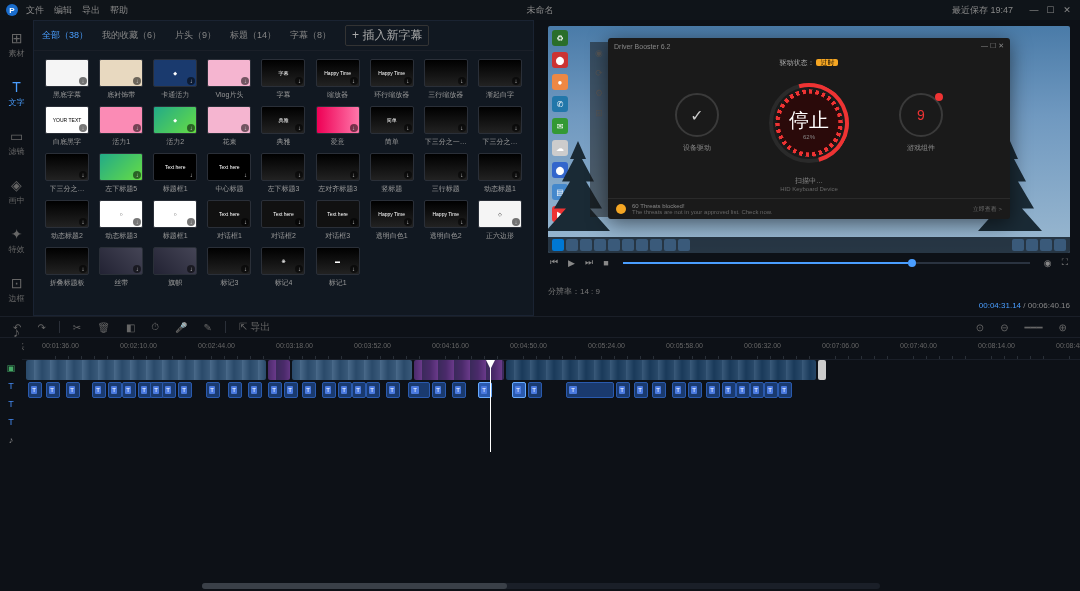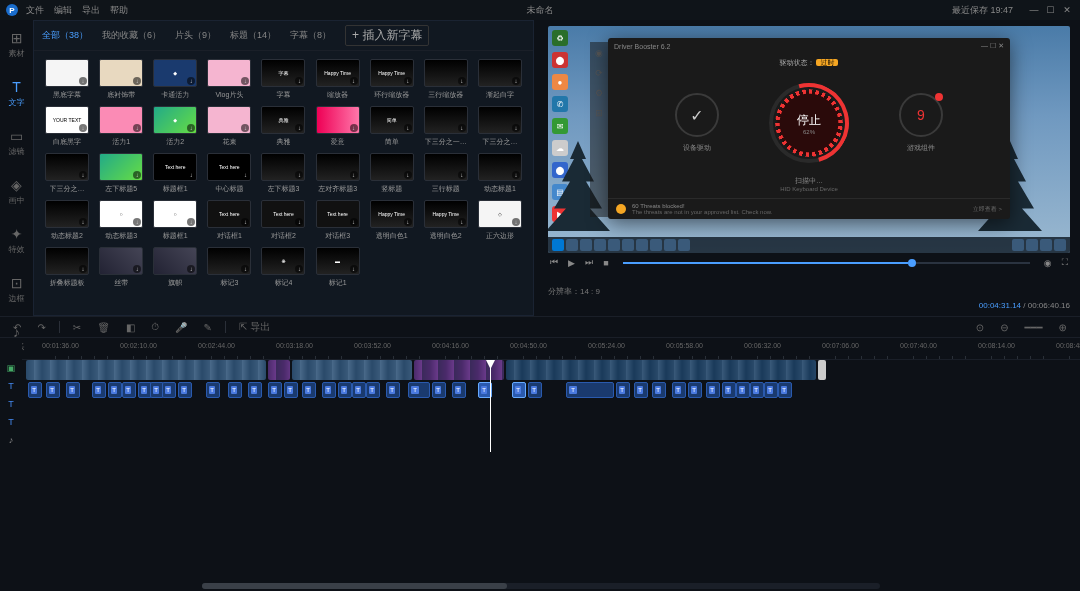--- a/index.html
+++ b/index.html
@@ -59,21 +59,21 @@
 .app-window .aw-body { flex:1; display:flex; align-items:center; justify-content:center; gap:50px;}
 .circ { width:44px; height:44px; border:2px solid #3a3a3a; border-radius:50%; display:flex; align-items:center; justify-content:center; flex-direction:column; font-size:7px; color:#aaa;}
 .circ.check::before { content:"✓"; font-size:16px; color:#ccc;}
 .circ.warn { position:relative;}
 .circ.warn .num { font-size:14px; color:#e33;}
 .circ.warn::after { content:""; position:absolute; top:-2px; right:-2px; width:8px; height:8px; background:#e33; border-radius:50%;}
 .big-circ { width:80px; height:80px; border-radius:50%; position:relative; display:flex; align-items:center; justify-content:center; flex-direction:column; background:radial-gradient(circle,#2a0a0a 55%,transparent 58%);}
 .big-circ::before { content:""; position:absolute; inset:0; border-radius:50%; border:4px solid #2a2a2a; }
 .big-circ::after { content:""; position:absolute; inset:0; border-radius:50%; border:4px solid transparent; border-top-color:#e33; border-right-color:#e33; transform:rotate(30deg);}
 .big-circ .bc-seg { position:absolute; inset:6px; border-radius:50%; background: repeating-conic-gradient(#e33 0 6deg, transparent 6deg 12deg); -webkit-mask: radial-gradient(circle, transparent 60%, #000 62%, #000 72%, transparent 74%); mask: radial-gradient(circle, transparent 60%, #000 62%, #000 72%, transparent 74%);}
-.big-circ .bc-txt { font-size:12px; color:#fff; z-index:2;}
+.big-circ .bc-txt { font-size:20px; color:#fff; z-index:2;}
 .big-circ .bc-sub { font-size:6px; color:#888; z-index:2;}
 .aw-footer { padding:4px 8px; display:flex; align-items:center; gap:6px; font-size:6px; color:#888; border-top:1px solid #2a2a2a;}
 .aw-footer .dot { width:10px; height:10px; background:#f5a623; border-radius:50%;}
 .aw-bottom-label { text-align:center; font-size:7px; color:#888; padding:2px 0 6px;}
 .taskbar { position:absolute; bottom:0; left:0; right:0; height:16px; background:#0a1520cc; display:flex; align-items:center; padding:0 4px; gap:2px;}
 .taskbar .tb-ic { width:12px; height:12px; background:#3a5a7a; border-radius:2px;}
 .taskbar .tb-right { margin-left:auto; display:flex; gap:2px;}
 .pv-side { position:absolute; left:42px; top:16px; width:18px; bottom:36px; background:#1a1a1a88; display:flex; flex-direction:column; align-items:center; padding-top:6px; gap:10px;}
 .pv-side span { color:#555; font-size:9px;}
 

